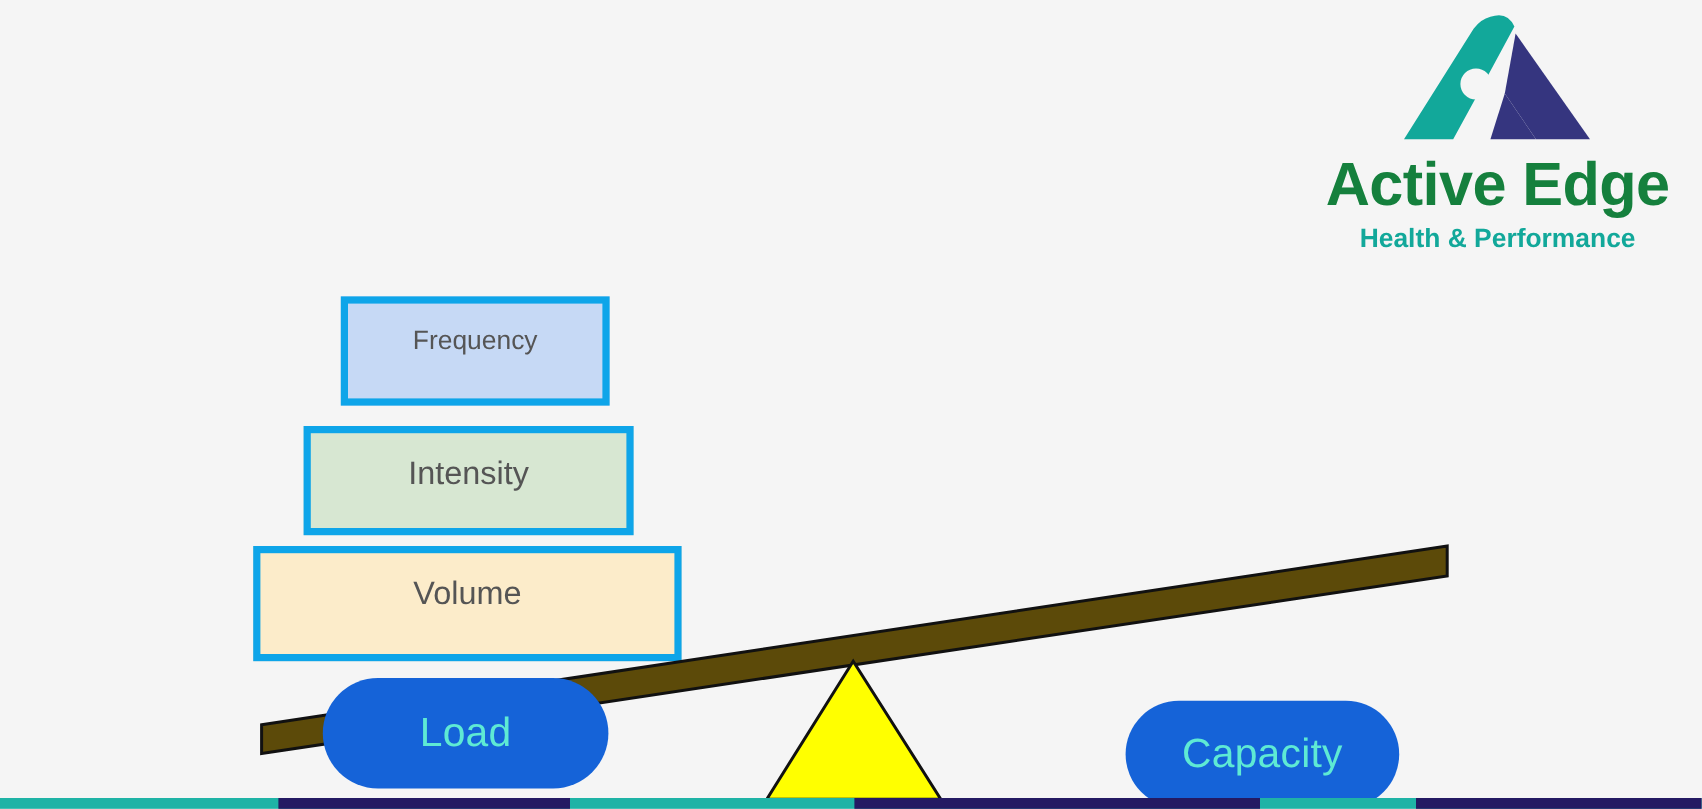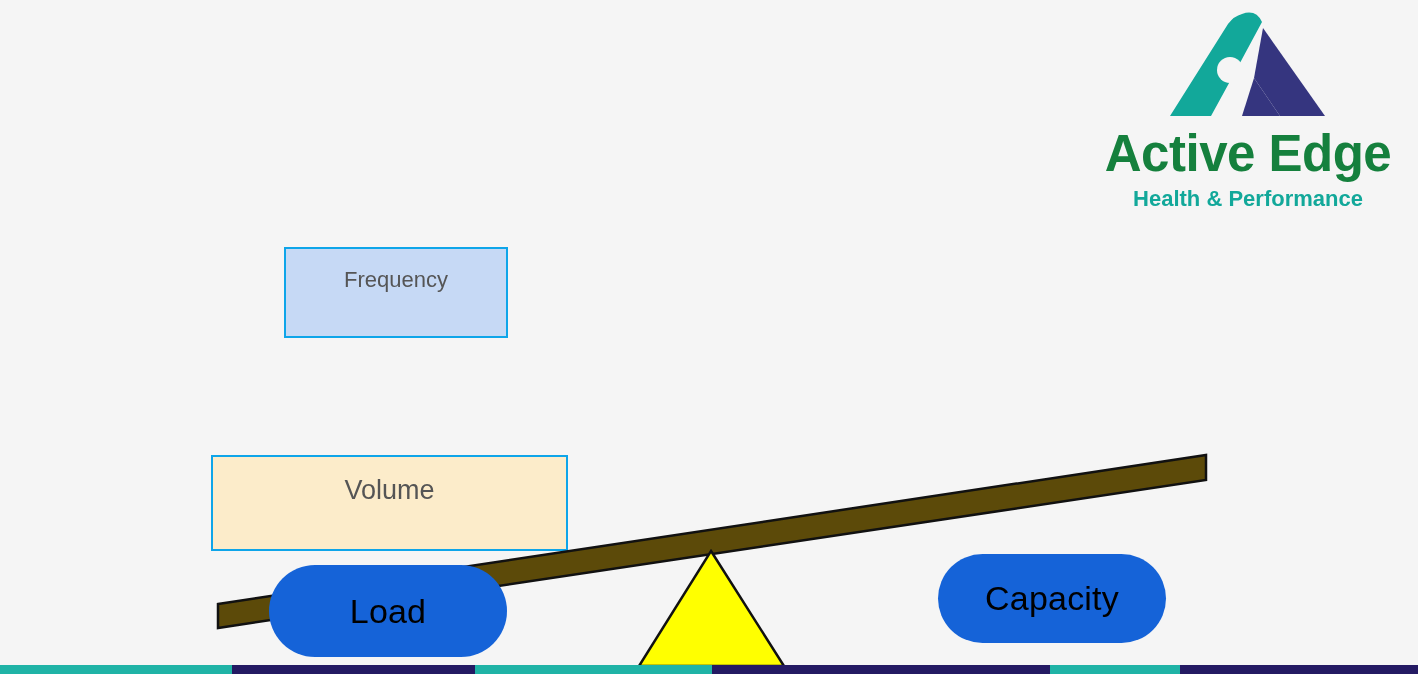--- a/index.html
+++ b/index.html
@@ -64,21 +64,21 @@
     font-size: 22px;
     font-weight: bold;
     line-height: 30px;
     color: #12a89a;
     white-space: nowrap;
   }
 
   
   .box {
     position: absolute;
-    border: 2px solid #0ea5e9;
+    border: 6px solid #0ea5e9;
     display: flex;
     align-items: flex-start;
     justify-content: center;
     color: #555555;
     font-size: 25px;
     padding-top: 18px;
   }
   .box-frequency {
     left: 284px; top: 247px;
     width: 224px; height: 91px;
@@ -105,33 +105,33 @@
     width: 1418px;
     height: 674px;
     overflow: visible;
   }
 
   
   .pill {
     position: absolute;
     border-radius: 999px;
     background: #1563d8;
-    color: #000000;
+    color: #5eead4;
     display: flex;
     align-items: center;
     justify-content: center;
     font-size: 34px;
     letter-spacing: 0.2px;
   }
   .pill-load {
     left: 269px; top: 565px;
     width: 238px; height: 92px;
   }
   .pill-capacity {
-    left: 938px; top: 554px;
+    left: 938px; top: 584px;
     width: 228px; height: 89px;
   }
 
   
   .footer-strip {
     position: absolute;
     left: 0;
     bottom: 0;
     width: 1418px;
     height: 9px;
@@ -163,20 +163,23 @@
       </svg>
     </div>
     <div class="logo-wordmark">Active Edge</div>
     <div class="logo-tagline">Health &amp; Performance</div>
   </div>
 
   <div class="box box-frequency">
     <span>Frequency</span>
   </div>
 
+  <div class="box box-intensity">
+    <span>Intensity</span>
+  </div>
 
   <div class="box box-volume">
     <span>Volume</span>
   </div>
 
   <svg class="seesaw-svg" viewBox="0 0 1418 674">
 
     <polygon points="218,604 1206,455 1206,480 218,628" fill="#5c4a09" stroke="#111111" stroke-width="2.5"></polygon>
 
     <polygon points="711,551 784,666 639,666" fill="#ffff00" stroke="#111111" stroke-width="2.5"></polygon>

